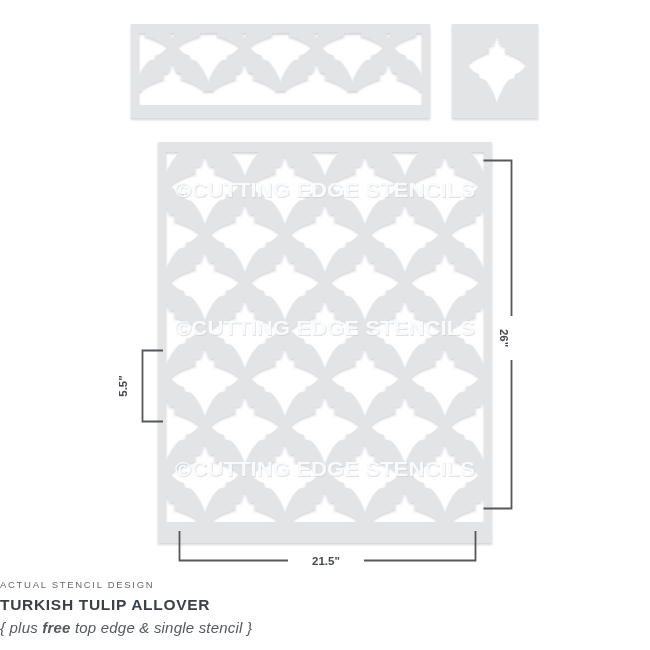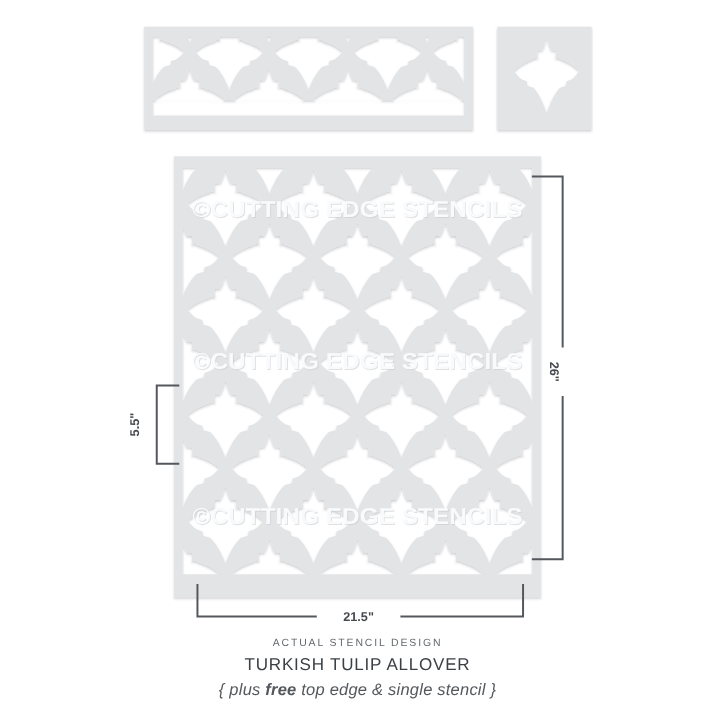--- a/index.html
+++ b/index.html
@@ -1,23 +1,23 @@
 <!DOCTYPE html>
 <html><head>
 <meta charset="utf-8">
 <style>
   html,body{margin:0;padding:0;background:#ffffff;}
   .stage{
     position:relative;width:650px;height:650px;background:#ffffff;overflow:hidden;
     font-family:"Liberation Sans",sans-serif;
   }
   .stage svg{position:absolute;left:0;top:0;}
-  .caption{position:absolute;left:0;right:0;text-align:center;}
+  .caption{position:absolute;left:0;right:0;text-align:left;}
   .kicker{top:579px;font-size:9.5px;letter-spacing:1.7px;color:#64696e;font-weight:normal;}
-  .title{top:596px;font-size:15.5px;font-weight:normal;letter-spacing:0.7px;color:#3b4045;}
+  .title{top:596px;font-size:15.5px;font-weight:bold;letter-spacing:0.7px;color:#3b4045;}
   .note{top:619px;font-size:15px;font-style:italic;letter-spacing:0.2px;color:#54585c;}
   .note b{font-weight:bold;}
   text.dim{font-family:"Liberation Sans",sans-serif;font-size:11.5px;font-weight:bold;}
   text.wm{font-family:"Liberation Sans",sans-serif;font-size:21px;font-weight:bold;}
 </style>
 </head>
 <body>
 
 <div class="stage">
 

